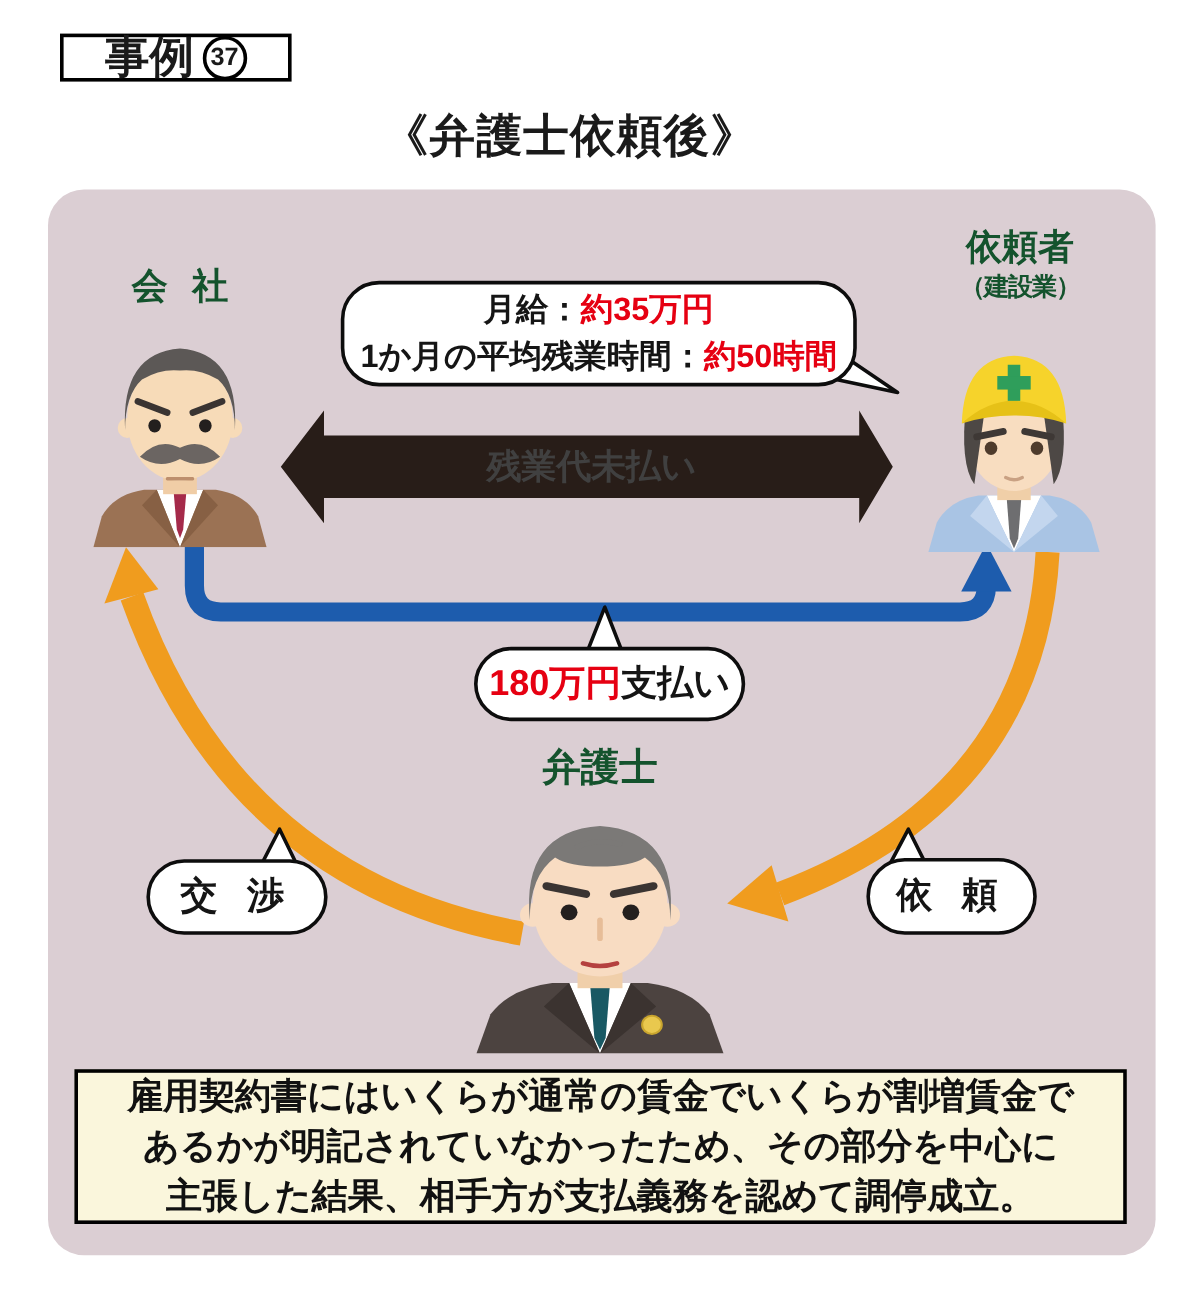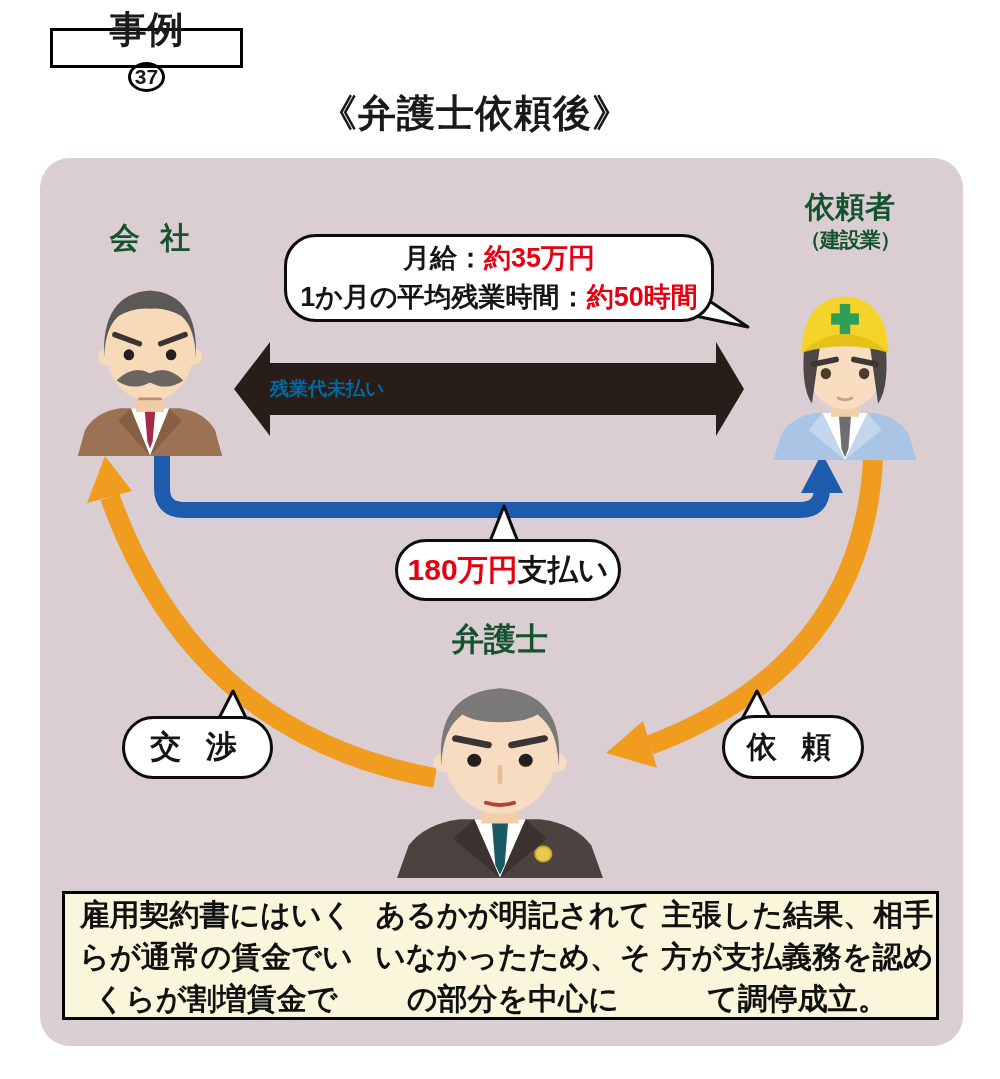--- a/index.html
+++ b/index.html
@@ -7,21 +7,21 @@
     position:relative;width:1000px;height:1079px;background:#fff;
     font-family:"Liberation Sans","DejaVu Sans",sans-serif;
     color:#1a1a1a;overflow:hidden;
   }
   .abs{position:absolute;}
   
   .case-box{
     left:50px;top:28px;width:193px;height:40px;background:#fff;
     border:3px solid #000;box-sizing:border-box;
     display:flex;align-items:center;justify-content:center;gap:7px;
-    font-weight:bold;font-size:37px;z-index:5;flex-direction:column;
+    font-weight:bold;font-size:37px;z-index:5;
   }
   .case-circle{
     width:37px;height:37px;border:3px solid #000;border-radius:50%;
     box-sizing:border-box;display:flex;align-items:center;justify-content:center;
     font-size:21px;font-weight:bold;
   }
   
   .title{
     left:0;top:88px;width:950px;text-align:center;margin:0;
     font-size:38px;font-weight:bold;letter-spacing:1px;z-index:5;
@@ -40,37 +40,37 @@
   .lawyer-label{left:400px;top:618px;width:200px;text-align:center;font-size:32px;}
   
   .avatar{z-index:3;}
   .avatar svg{display:block;width:100%;height:100%;}
   .company-avatar{left:62px;top:272px;width:176px;height:184px;}
   .client-avatar{left:758px;top:272px;width:174px;height:188px;}
   .lawyer-avatar{left:383px;top:660px;width:234px;height:218px;}
   
   .unpaid-label{
     left:270px;top:363px;width:446px;height:52px;line-height:52px;
-    text-align:left;color:#0369a1;font-size:19px;font-weight:bold;z-index:4;
+    text-align:center;color:#404040;font-size:29px;font-weight:bold;z-index:4;
   }
   
   .bubble{
     background:#fff;border:3.5px solid #0d0d0d;border-radius:32px;
     box-sizing:border-box;z-index:4;text-align:center;font-weight:bold;color:#151515;
   }
   .red{color:var(--accent-red,#e60012);}
   .salary-bubble{left:284px;top:234px;width:430px;height:88px;font-size:27px;line-height:39px;padding-top:2px;}
   .payment-bubble{left:395px;top:539px;width:226px;height:62px;font-size:30px;line-height:55px;}
   .nego-bubble{left:122px;top:716px;width:151px;height:63px;font-size:31px;line-height:56px;letter-spacing:8px;}
   .request-bubble{left:722px;top:715px;width:142px;height:64px;font-size:30px;line-height:57px;letter-spacing:8px;}
   
   .summary{
     left:62px;top:891px;width:877px;height:129px;box-sizing:border-box;
     background:var(--summary-bg,#faf6dc);border:3px solid #000;z-index:4;
-    display:flex;flex-direction:row;justify-content:center;
+    display:flex;flex-direction:column;justify-content:center;
     text-align:center;font-size:30px;font-weight:bold;line-height:42px;color:#111;
   }
 </style>
 </head>
 <body>
 
 <div class="page">
 
   <div class="abs case-box">
     <span>事例</span>

